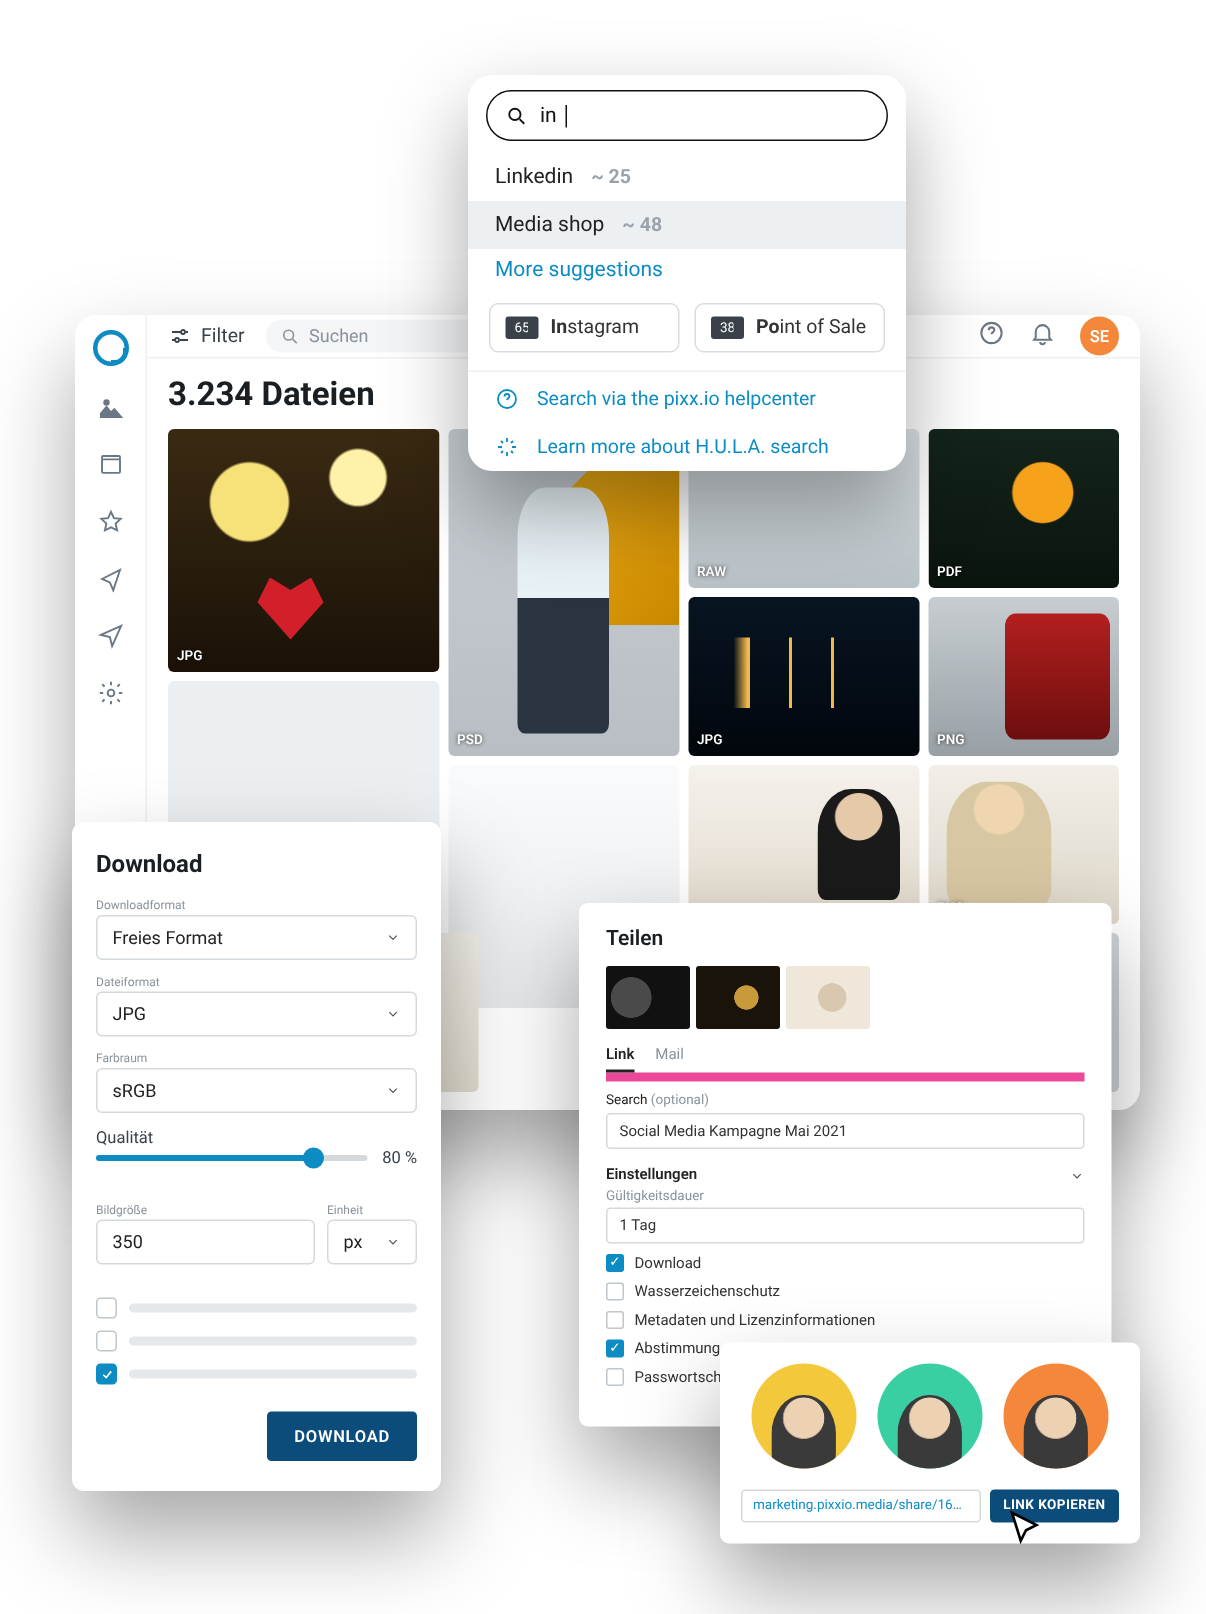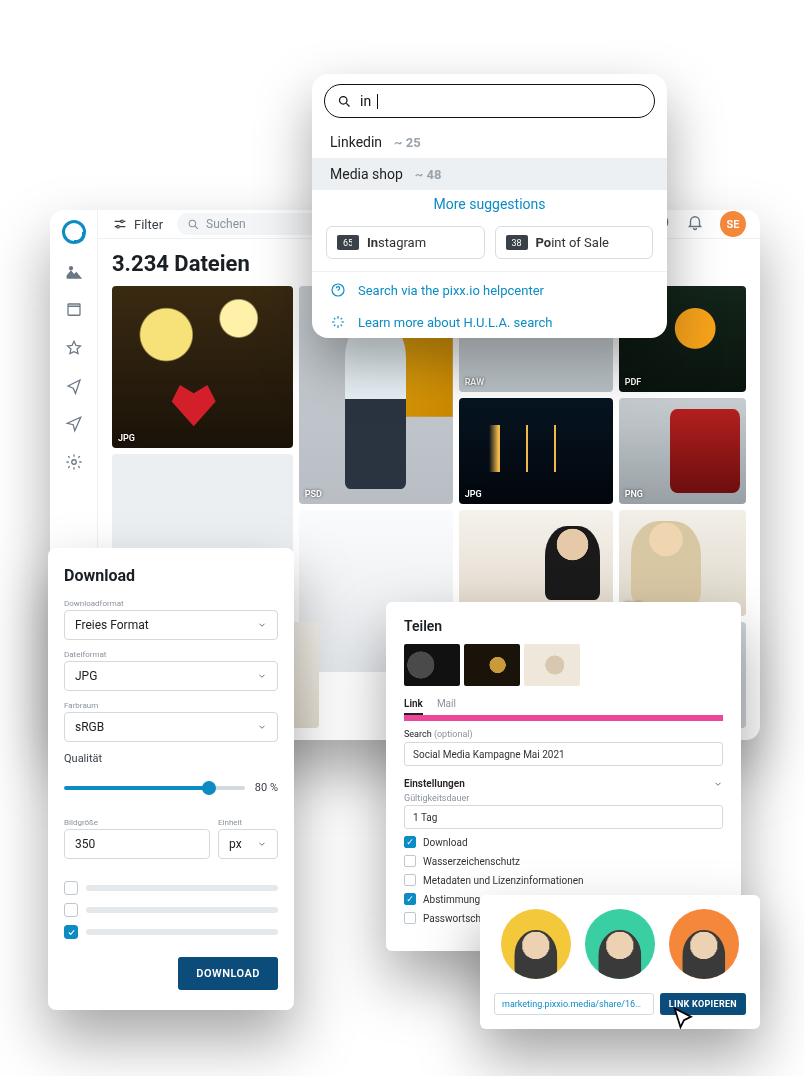--- a/index.html
+++ b/index.html
@@ -49,21 +49,21 @@
 .t7{grid-column:1/8; grid-row:4/7; background:#eceff1;}
 .t8{grid-column:8/14; grid-row:5/8; background:linear-gradient(#fafbfc,#e6e9ec);}
 .t9{grid-column:14/20; grid-row:5/7; background:linear-gradient(#f5f2ec,#e2d9cc);}
 .t9::before{content:"";position:absolute;right:8%;top:15%;width:36%;height:70%;background:radial-gradient(circle at 50% 25%,#e6c9a8 0 25%,transparent 26%),linear-gradient(#1a1a1a,#1a1a1a);border-radius:40% 40% 10% 10%;}
 .t10{grid-column:20/25; grid-row:5/7; background:linear-gradient(#f2efe8,#ded7c9);}
 .t10::before{content:"";position:absolute;left:10%;top:10%;width:55%;height:80%;background:radial-gradient(circle at 50% 22%,#f0d6b0 0 22%,transparent 23%),linear-gradient(#d8c7a3,#d8c7a3);border-radius:40% 40% 15% 15%;}
 .t11{grid-column:1/9; grid-row:7/9; background:linear-gradient(#f4f1ea,#e2dccf);}
 .t12{grid-column:20/25; grid-row:7/9; background:#cfd4d8;}
 
 
-.search-pop { position:absolute; left:312px; top:74px; width:355px; background:#fff; border-radius:16px; box-shadow:0 25px 55px rgba(0,0,0,.35); overflow:hidden; z-index:30;text-align:center;}
+.search-pop { position:absolute; left:312px; top:50px; width:292px; background:#fff; border-radius:16px; box-shadow:0 25px 55px rgba(0,0,0,.35); overflow:hidden; z-index:30;}
 .sp-input { margin:10px 12px 8px; height:34px; border:1.5px solid #111; border-radius:18px; display:flex; align-items:center; gap:8px; padding:0 12px; font-size:14px; color:#111;}
 .sp-input svg{width:15px;height:15px;stroke:#111;fill:none;stroke-width:2;}
 .caret{display:inline-block;width:1px;height:15px;background:#111;margin-left:-2px;}
 .sp-row { display:flex; align-items:center; gap:12px; padding:8px 18px; font-size:14px; color:#222;}
 .sp-row .cnt{color:#9aa3ab;font-size:13px;font-weight:bold;}
 .sp-row.hl{background:#edf0f2;}
 .sp-more{color:#0d8cc4; padding:6px 18px 10px; font-size:14px;}
 .sp-chips{display:flex; gap:10px; padding:4px 14px 10px;}
 .chip{flex:1;border:1px solid #d8dde1;border-radius:6px;padding:8px 10px;display:flex;align-items:center;gap:8px;font-size:13px;color:#333;}
 .chip .tag{width:22px;height:15px;background:#3a4149;color:#fff;font-size:9px;border-radius:2px;display:flex;align-items:center;justify-content:center;position:relative;}
@@ -71,21 +71,21 @@
 .sp-link{display:flex;align-items:center;gap:12px;padding:8px 18px;font-size:13px;color:#0d8cc4;}
 .sp-link svg{width:16px;height:16px;stroke:#0d8cc4;fill:none;stroke-width:1.8;}
 .sp-sep{height:1px;background:#eef0f2;margin:2px 0;}
 
 
 .dl { position:absolute; left:48px; top:548px; width:246px; background:#fff; border-radius:8px; box-shadow:0 30px 60px rgba(0,0,0,.35); padding:18px 16px 20px; z-index:25;}
 .dl h3{font-size:16px;font-weight:700;color:#1a1f24;margin-bottom:14px;}
 .fld-lbl{font-size:8px;color:#8a939c;margin-bottom:2px;display:block;}
 .sel{border:1px solid #d4d9de;border-radius:4px;height:30px;padding:0 10px;display:flex;align-items:center;justify-content:space-between;font-size:12px;color:#222;margin-bottom:10px;}
 .sel svg{width:10px;height:10px;stroke:#555;fill:none;stroke-width:2;}
-.q-lbl{font-size:11px;color:#3a4149;margin-bottom:16px;}
+.q-lbl{font-size:11px;color:#3a4149;margin-bottom:0;}
 .slider-wrap{display:flex;align-items:center;gap:10px;margin-bottom:12px;}
 .slider{flex:1;height:4px;background:linear-gradient(90deg,#0d8cc4 0 80%,#d4d9de 80% 100%);border-radius:2px;position:relative;}
 .slider .thumb{position:absolute;left:80%;top:50%;width:14px;height:14px;background:#0d8cc4;border-radius:50%;transform:translate(-50%,-50%);}
 .slider-val{font-size:11px;color:#3a4149;white-space:nowrap;}
 .row2{display:flex;gap:8px;margin-bottom:12px;margin-top:24px;}
 .row2 .col{flex:1;}
 .chk-row{display:flex;align-items:center;gap:8px;margin:8px 0;}
 .chk{width:14px;height:14px;border:1.5px solid #bfc6cc;border-radius:3px;display:flex;align-items:center;justify-content:center;}
 .chk.on{background:#0d8cc4;border-color:#0d8cc4;}
 .chk.on svg{width:9px;height:9px;stroke:#fff;fill:none;stroke-width:3;}

